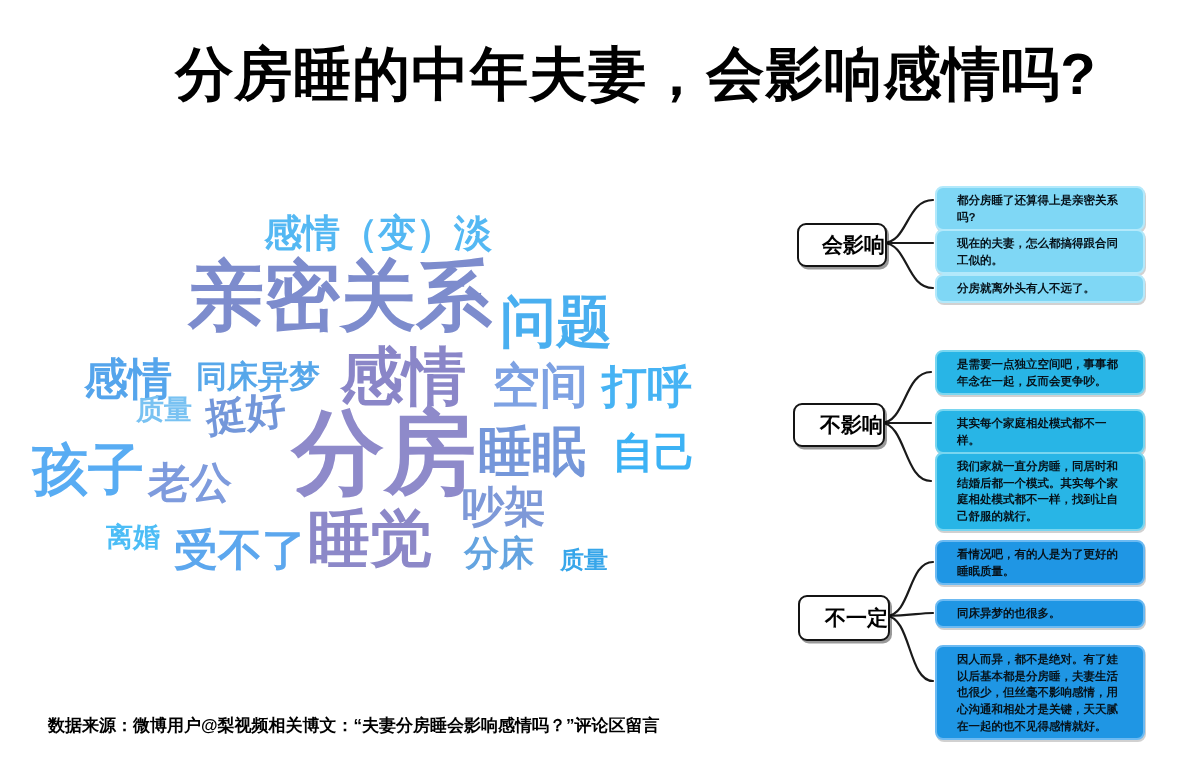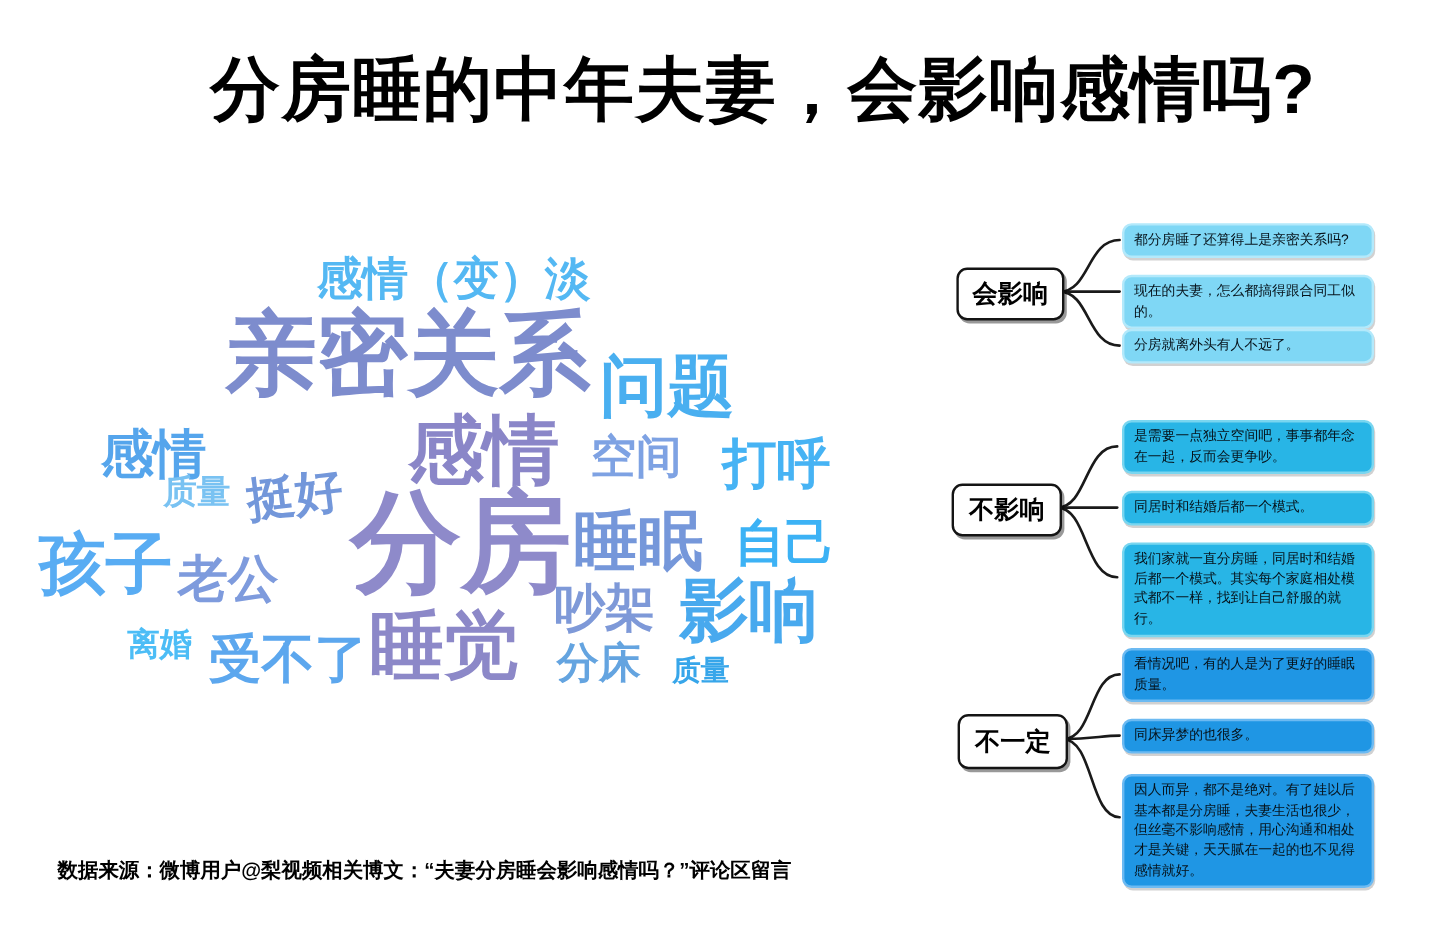--- a/index.html
+++ b/index.html
@@ -16,30 +16,30 @@
   .word{
     position:absolute;font-weight:800;line-height:1;white-space:nowrap;
     transform-origin:left center;
   }
   
   .connectors{position:absolute;left:0;top:0;width:1200px;height:783px;pointer-events:none;}
   .connectors path{fill:none;stroke:#1a1a1a;stroke-width:2.2;stroke-linecap:round;}
   .node{
     position:absolute;background:#fff;border:2.5px solid #141414;border-radius:9px;
     box-shadow:2px 2.5px 0 rgba(0,0,0,.4);
-    display:flex;align-items:center;justify-content:center;
+    display:flex;align-items:center;justify-content:flex-end;
     font-size:21px;font-weight:900;color:#000;
   }
   .node1{left:797px;top:223px;width:86px;height:40px;}
   .node2{left:793px;top:403px;width:88px;height:40px;}
   .node3{left:798px;top:595px;width:88px;height:42px;}
   .comment{
     position:absolute;left:935px;width:210px;box-sizing:border-box;
-    border:2px solid;border-radius:8px;padding:4px 8px;
-    font-size:11.5px;font-weight:400;line-height:1.45;color:#06121a;
+    border:2px solid;border-radius:8px;padding:4px 20px;
+    font-size:11.5px;font-weight:700;line-height:1.45;color:#06121a;
     box-shadow:1px 2px 0 rgba(0,0,0,.18);min-height:28px;
     display:flex;align-items:center;
   }
   .c0{top:186px;} .c1{top:229px;} .c2{top:274px;}
   .c3{top:350px;} .c4{top:409px;} .c5{top:452px;}
   .c6{top:540px;} .c7{top:599px;} .c8{top:645px;}
   
   .caption{
     position:absolute;left:48px;top:714px;font-size:17px;font-weight:700;color:#000;
   }
@@ -49,32 +49,32 @@
 
 <div class="canvas">
 
   <h1 class="title">分房睡的中年夫妻，会影响感情吗?</h1>
 
   <div class="wordcloud">
       <span class="word" style="left: 264px; top: 214px; font-size: 38px; color: rgb(84, 184, 243);">感情（变）淡</span>
       <span class="word" style="left: 188px; top: 258px; font-size: 76px; color: rgb(125, 140, 205);">亲密关系</span>
       <span class="word" style="left: 500px; top: 294px; font-size: 56px; color: rgb(73, 175, 240);">问题</span>
       <span class="word" style="left: 84px; top: 357px; font-size: 44px; color: rgb(85, 165, 236);">感情</span>
+      <span class="word" style="left: 196px; top: 361px; font-size: 31px; color: rgb(87, 167, 234);">同床异梦</span>
       <span class="word" style="left: 340px; top: 345px; font-size: 63px; color: rgb(138, 134, 200);">感情</span>
-      <span class="word" style="left: 492px; top: 362px; font-size: 38px; color: rgb(126, 162, 227);">空间</span>
+      <span class="word" style="left: 492px; top: 362px; font-size: 48px; color: rgb(126, 162, 227);">空间</span>
       <span class="word" style="left: 602px; top: 364px; font-size: 45px; color: rgb(70, 179, 244);">打呼</span>
       <span class="word" style="left: 136px; top: 396px; font-size: 28px; color: rgb(121, 194, 242);">质量</span>
       <span class="word" style="left: 206px; top: 398px; font-size: 40px; color: rgb(115, 151, 218); transform: rotate(-7deg);">挺好</span>
       <span class="word" style="left: 292px; top: 406px; font-size: 92px; color: rgb(142, 138, 202);">分房</span>
       <span class="word" style="left: 478px; top: 424px; font-size: 54px; color: rgb(117, 151, 218);">睡眠</span>
       <span class="word" style="left: 612px; top: 432px; font-size: 42px; color: rgb(60, 178, 245);">自己</span>
       <span class="word" style="left: 32px; top: 442px; font-size: 56px; color: rgb(88, 172, 243);">孩子</span>
       <span class="word" style="left: 148px; top: 462px; font-size: 42px; color: rgb(126, 155, 221);">老公</span>
       <span class="word" style="left: 462px; top: 486px; font-size: 42px; color: rgb(126, 153, 216);">吵架</span>
-      <span class="word" style="left: 566px; top: 480px; font-size: 58px; color: rgb(72, 169, 238);">影响</span>
       <span class="word" style="left: 106px; top: 524px; font-size: 27px; color: rgb(76, 189, 246);">离婚</span>
       <span class="word" style="left: 174px; top: 528px; font-size: 44px; color: rgb(92, 167, 238);">受不了</span>
       <span class="word" style="left: 308px; top: 508px; font-size: 62px; color: rgb(140, 136, 200);">睡觉</span>
       <span class="word" style="left: 464px; top: 535px; font-size: 35px; color: rgb(100, 164, 224);">分床</span>
       <span class="word" style="left: 560px; top: 548px; font-size: 24px; color: rgb(55, 166, 234);">质量</span>
     </div>
 
   <svg class="connectors" viewBox="0 0 1200 783" xmlns="http://www.w3.org/2000/svg">
     <path d="M883,243 C908,243 906,200 933,200"></path>
     <path d="M883,243 L933,243"></path>
@@ -95,21 +95,21 @@
   </div>
   <div class="node node3">
     <span>不一定</span>
   </div>
 
   <div class="comment c0" style="background: rgb(127, 215, 245); border-color: rgb(179, 233, 251);">都分房睡了还算得上是亲密关系吗?</div>
   <div class="comment c1" style="background: rgb(127, 215, 245); border-color: rgb(179, 233, 251);">现在的夫妻，怎么都搞得跟合同工似的。</div>
   <div class="comment c2" style="background: rgb(127, 215, 245); border-color: rgb(179, 233, 251);">分房就离外头有人不远了。</div>
 
   <div class="comment c3" style="background: rgb(40, 181, 230); border-color: rgb(121, 214, 240);">是需要一点独立空间吧，事事都年念在一起，反而会更争吵。</div>
-  <div class="comment c4" style="background: rgb(40, 181, 230); border-color: rgb(121, 214, 240);">同居时和结婚后都一个模式。</div>
+  <div class="comment c4" style="background: rgb(40, 181, 230); border-color: rgb(121, 214, 240);">其实每个家庭相处模式都不一样。</div>
   <div class="comment c5" style="background: rgb(40, 181, 230); border-color: rgb(121, 214, 240);">我们家就一直分房睡，同居时和结婚后都一个模式。其实每个家庭相处模式都不一样，找到让自己舒服的就行。</div>
 
   <div class="comment c6" style="background: rgb(31, 150, 228); border-color: rgb(108, 186, 242);">看情况吧，有的人是为了更好的睡眠质量。</div>
   <div class="comment c7" style="background: rgb(31, 150, 228); border-color: rgb(108, 186, 242);">同床异梦的也很多。</div>
   <div class="comment c8" style="background: rgb(31, 150, 228); border-color: rgb(108, 186, 242);">因人而异，都不是绝对。有了娃以后基本都是分房睡，夫妻生活也很少，但丝毫不影响感情，用心沟通和相处才是关键，天天腻在一起的也不见得感情就好。</div>
 
   <div class="caption">数据来源：微博用户@梨视频相关博文：“夫妻分房睡会影响感情吗？”评论区留言</div>
 
 </div>
 

